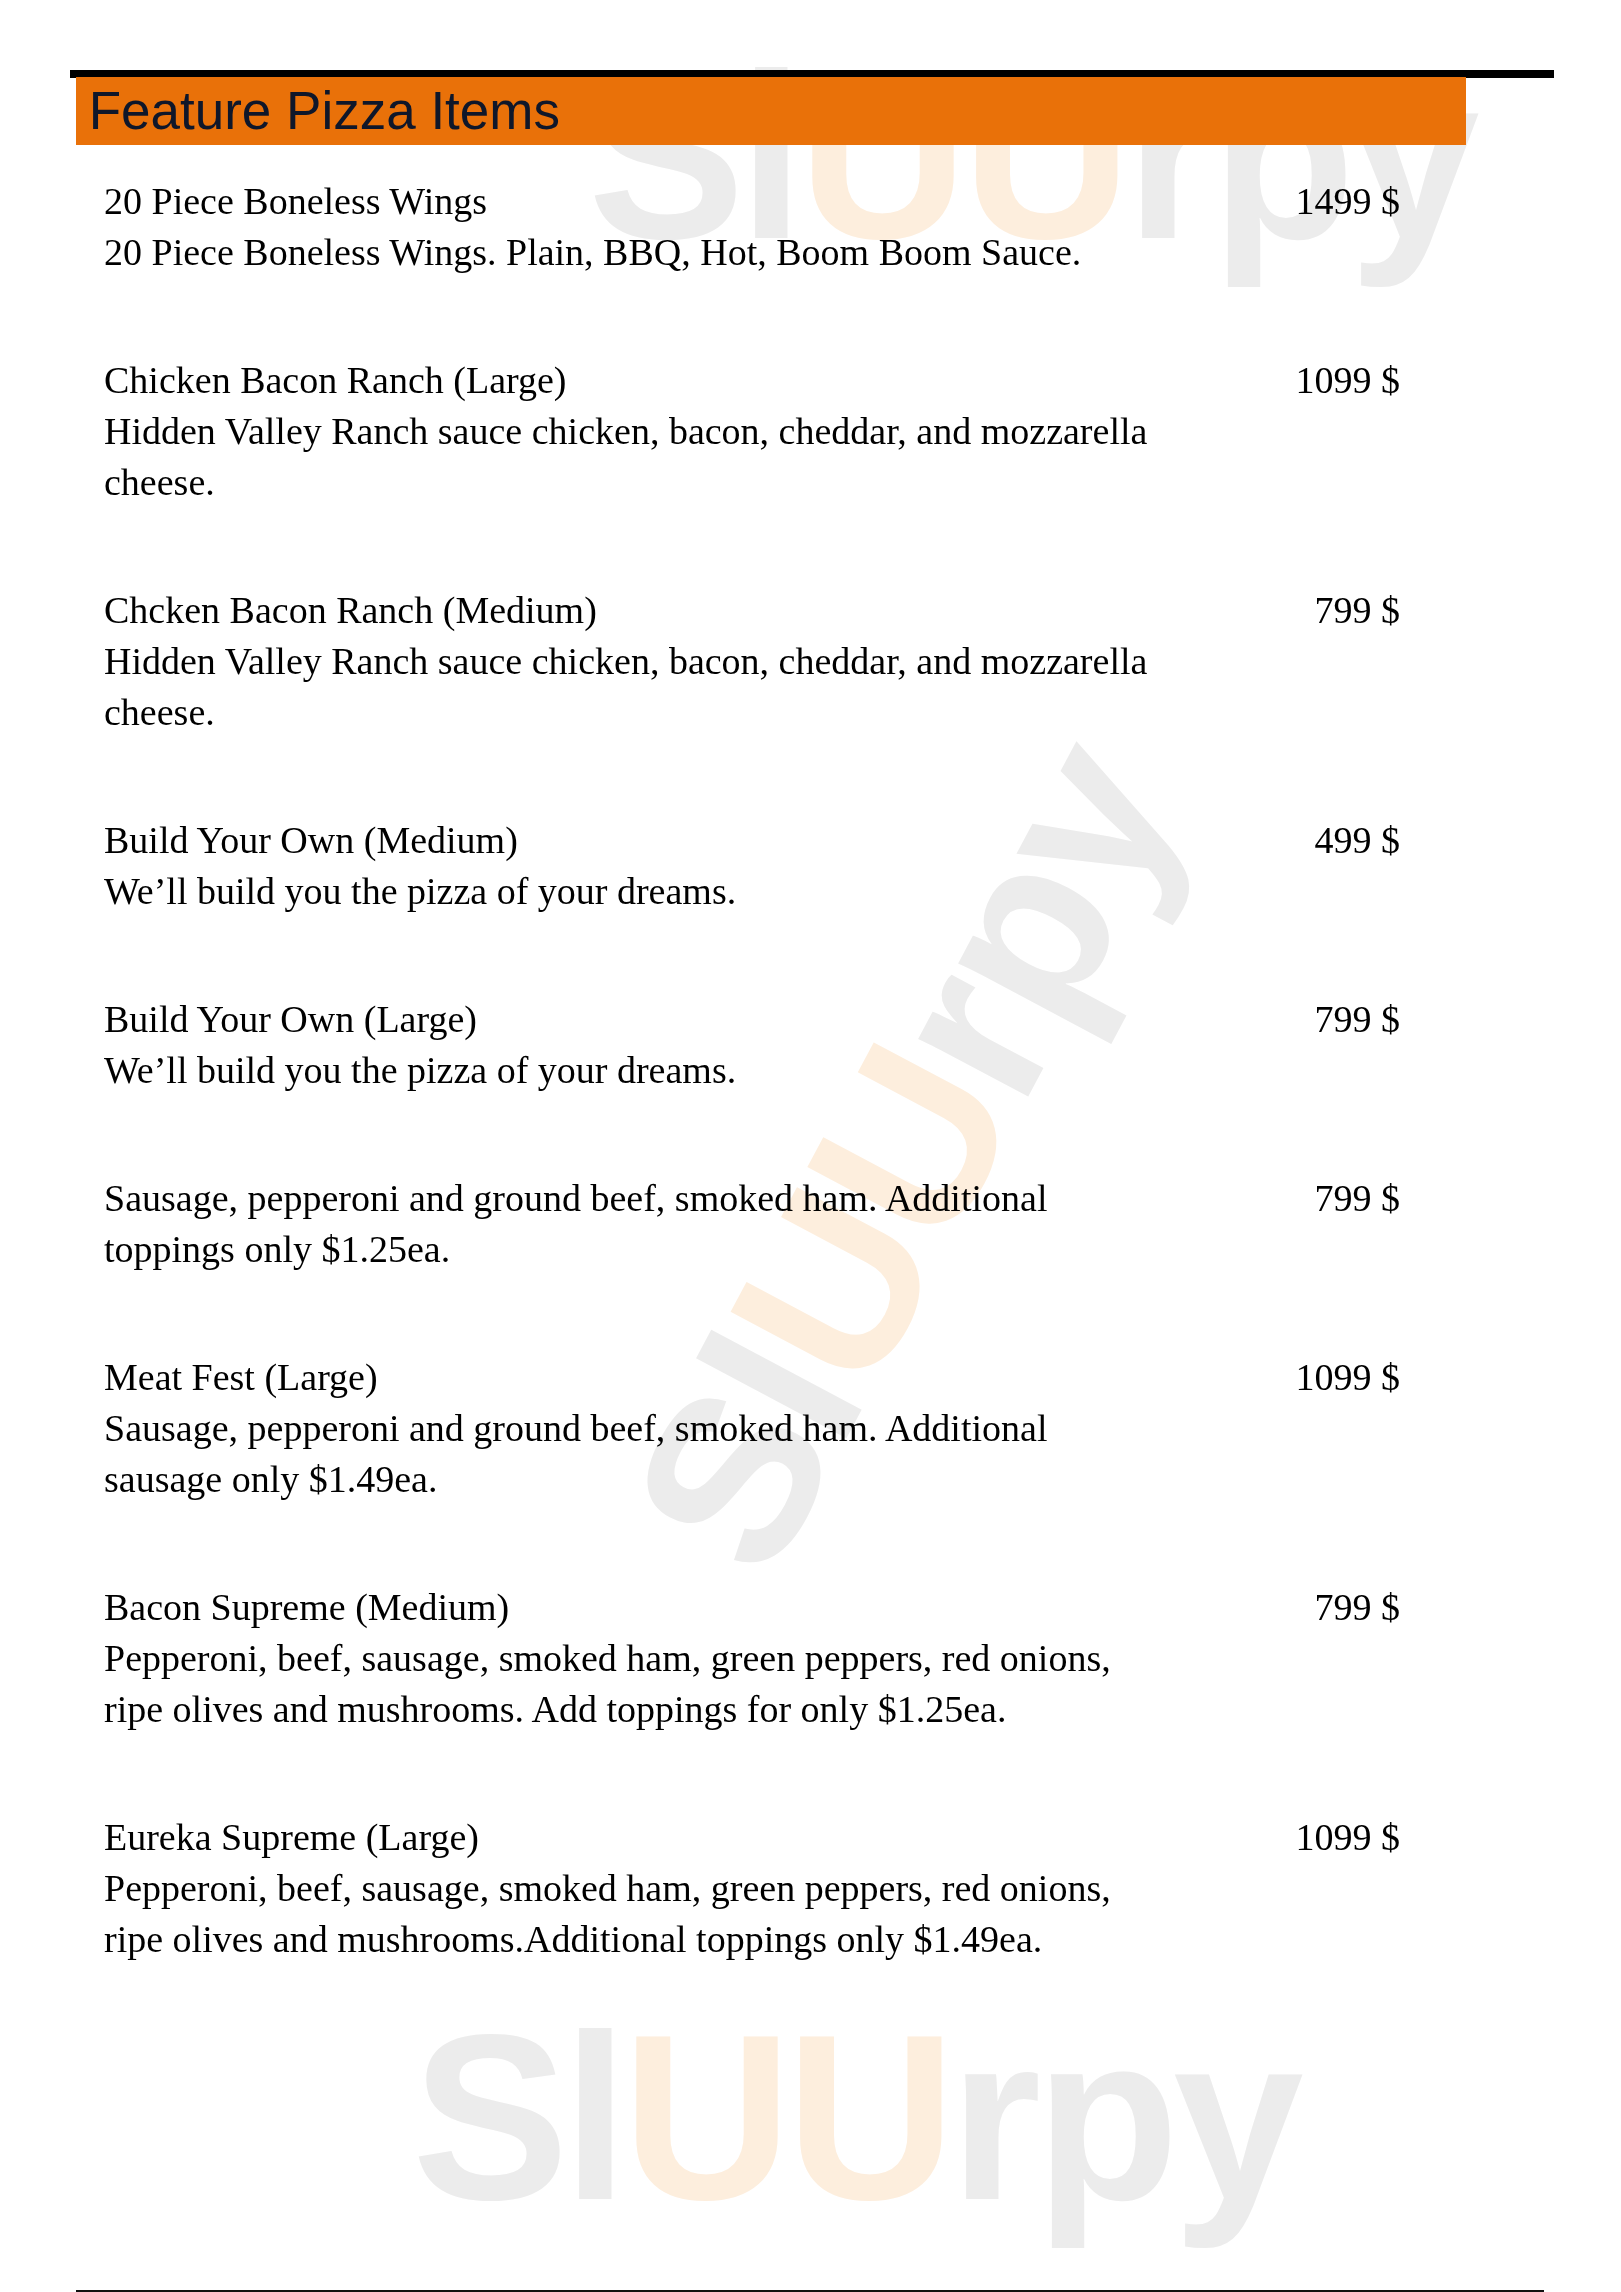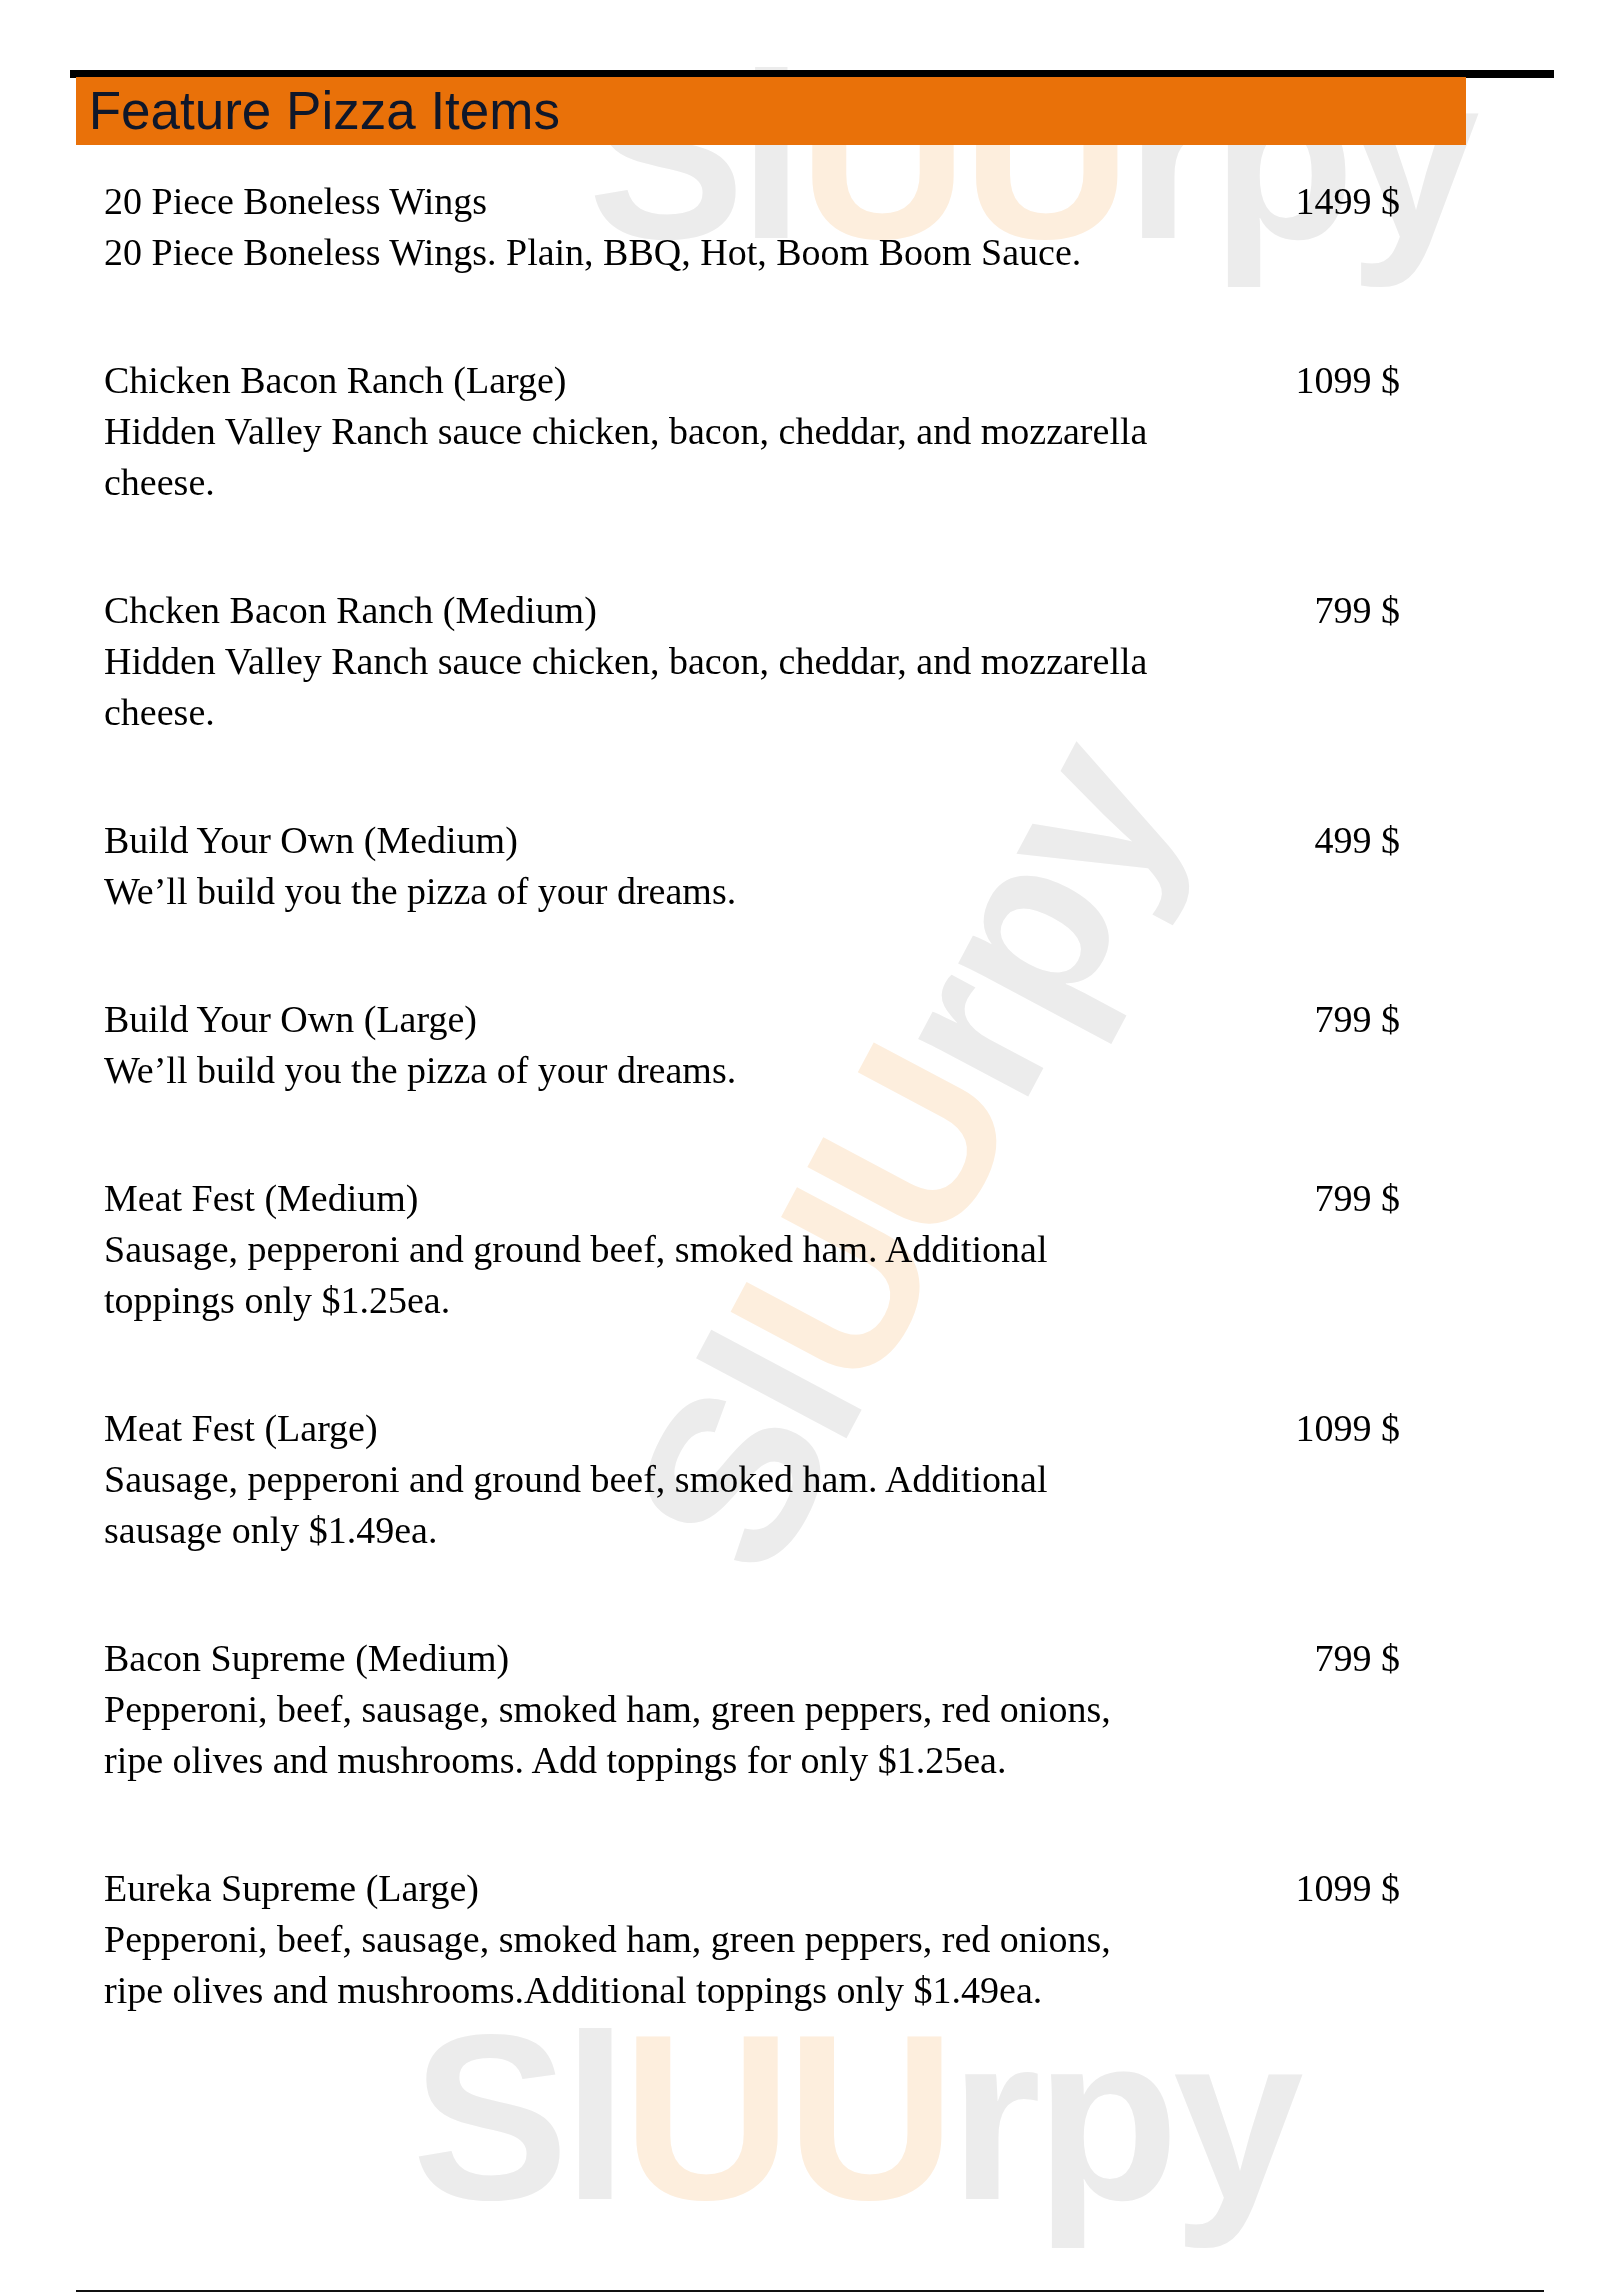--- a/index.html
+++ b/index.html
@@ -141,21 +141,20 @@
     <div class="item-line">We’ll build you the pizza of your dreams.</div>
   </div>
 
   <div class="menu-item">
     <div class="item-line">Build Your Own (Large)</div>
     <div class="item-price">799 $</div>
     <div class="item-line">We’ll build you the pizza of your dreams.</div>
   </div>
 
   <div class="menu-item">
-    <div class="item-line">Meat Fest (Medium)</div>
     <div class="item-price">799 $</div>
     <div class="item-line">Sausage, pepperoni and ground beef, smoked ham. Additional</div>
     <div class="item-line">toppings only $1.25ea.</div>
   </div>
 
   <div class="menu-item">
     <div class="item-line">Meat Fest (Large)</div>
     <div class="item-price">1099 $</div>
     <div class="item-line">Sausage, pepperoni and ground beef, smoked ham. Additional</div>
     <div class="item-line">sausage only $1.49ea.</div>

